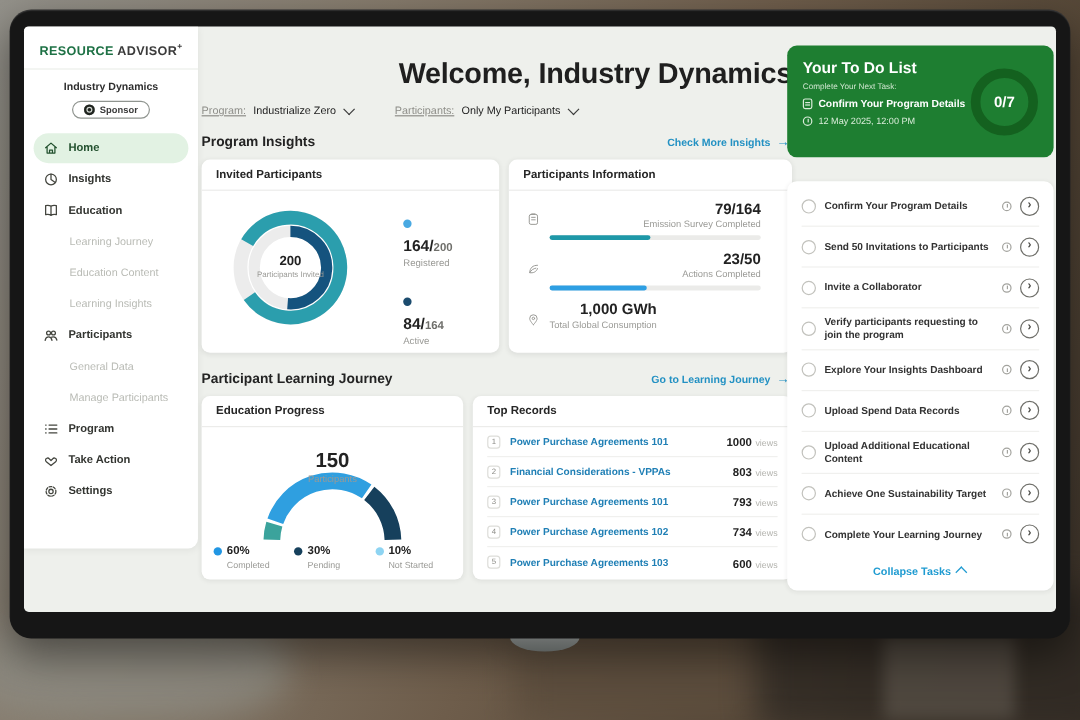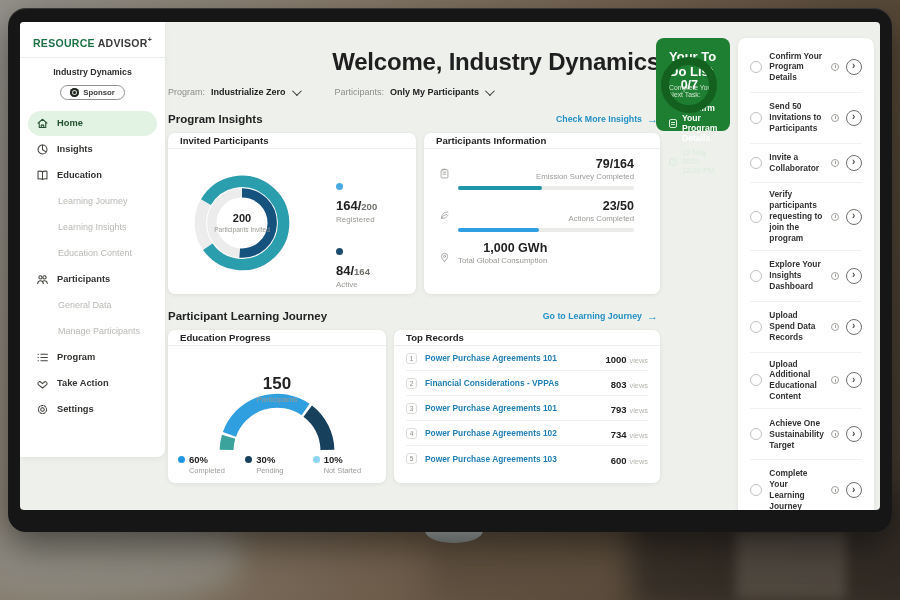--- a/index.html
+++ b/index.html
@@ -38,34 +38,34 @@
   .nav-item.sub { padding-left:30px; color:#b9bbb5; font-weight:400; font-size:9px; }
   .nav-ico { width:13px; height:13px; display:inline-flex; }
   .nav-ico svg { width:13px; height:13px; stroke:#44463f; stroke-width:1.3; fill:none; stroke-linecap:round; stroke-linejoin:round; }
   .nav-item.active .nav-ico svg { stroke:#23512f; }
 
   
   .main { position:absolute; left:148px; top:0; width:492px; height:100%; padding:26px 0 0 0; }
   .page-title { font-size:24px; font-weight:700; color:#1f1f1f; letter-spacing:-.2px;text-align:right; }
   .filters { display:flex; align-items:center; gap:36px; margin-top:11px; font-size:9px; }
   .filter { display:flex; align-items:center; gap:6px; cursor:pointer; }
-  .f-label { color:#8e8e89; }
-  .f-value { color:#222; font-weight:700;text-align:right; }
+  .f-label { color:#8e8e89;text-decoration:underline; }
+  .f-value { color:#222; font-weight:400;text-align:right; }
   .chev { width:7px; height:7px; border-right:1.4px solid #3a3a3a; border-bottom:1.4px solid #3a3a3a;
           transform:rotate(45deg) translateY(-2px); display:inline-block; }
   .chev.up { transform:rotate(-135deg) translateY(-2px); border-color:#1f9bd1; }
 
   .sect-row { display:flex; align-items:center; justify-content:space-between; margin:16px 2px 8px 0; }
   .sect-title { font-size:11.5px; font-weight:700; color:#232323; }
   .sect-link { font-size:8.8px; font-weight:700; color:#2391c3; cursor:pointer; display:flex; gap:5px; align-items:center;justify-content:flex-end; }
   .arrow { font-size:11px; line-height:1; }
 
   .card-row { display:flex; gap:8px; }
   .card { background:#fff; border-radius:7px; box-shadow:0 1px 4px rgba(40,40,40,.08); overflow:hidden; }
-  .card-head { height:16px; display:flex; align-items:center; padding:0 12px; font-size:9.6px; font-weight:700;
+  .card-head { height:26px; display:flex; align-items:center; padding:0 12px; font-size:9.6px; font-weight:700;
                color:#262626; border-bottom:1px solid #ececea; }
 
   .card-invited { flex:0 0 248px; height:161px; position:relative; }
   .donut-wrap { position:absolute; left:22px; top:38px; width:104px; height:104px; }
   .donut-center { position:absolute; inset:0; display:flex; flex-direction:column; align-items:center; justify-content:center; text-align:center; }
   .donut-val { font-size:11px; font-weight:700; color:#222; }
   .donut-lab { font-size:6.6px; color:#9a9a96; width:56px; line-height:1.3; margin-top:2px; }
   .legend-col { position:absolute; left:168px; top:46px; display:flex; flex-direction:column; gap:20px; }
   .leg-item { display:flex; gap:6px; align-items:flex-start;flex-direction:column; }
   .dot { width:7px; height:7px; border-radius:50%; margin-top:4px; }
@@ -97,21 +97,21 @@
   .card-lessons .card-head { margin:0 -12px; }
   .lesson-row { display:flex; align-items:center; gap:8px; height:25px; border-bottom:1px solid #f0f0ee; }
   .lesson-row:last-child { border-bottom:none; }
   .rank { width:11px; height:11px; border:1px solid #ddddd9; border-radius:3px; font-size:6.5px; color:#8b8b86;
           display:flex; align-items:center; justify-content:center; }
   .lesson-title { flex:1; font-size:8.4px; font-weight:700; color:#1f7fb5; cursor:pointer; }
   .views-n { font-size:9.5px; font-weight:700; color:#222; }
   .views-l { font-size:7.4px; color:#b4b4af; margin-left:3px; }
 
   
-  .right { position:absolute; left:636px; top:16px; width:222px; display:flex; flex-direction:row; gap:8px; }
+  .right { position:absolute; left:636px; top:16px; width:222px; display:flex; flex-direction:column; gap:20px; }
   .todo-card { position:relative; background:#1e7e31; border-radius:8px; height:93px; padding:11px 13px; color:#fff; }
   .todo-title { font-size:13px; font-weight:700; }
   .todo-sub { font-size:6.8px; color:#cfe6cf; margin-top:5px; }
   .todo-line { display:flex; align-items:center; gap:5px; margin-top:5px; }
   .todo-task { font-size:8.6px; font-weight:700; }
   .todo-date { font-size:7.6px; color:#d9ecd9; font-weight:400; }
   .mini-clock { width:8px; height:8px; border:1px solid #d9ecd9; border-radius:50%; position:relative; flex:0 0 8px; }
   .mini-clock::after { content:''; position:absolute; left:3px; top:1.5px; width:1px; height:3px; background:#d9ecd9; }
   .mini-doc { width:8px; height:9px; border:1px solid #d9ecd9; border-radius:2px; position:relative; flex:0 0 8px; }
   .mini-doc::after { content:''; position:absolute; left:1px; top:2px; width:4px; height:1px; background:#d9ecd9; box-shadow:0 2px 0 #d9ecd9; }
@@ -180,24 +180,24 @@
               <svg viewBox="0 0 16 16">
                 <path d="M8 3.5C6.8 2.6 4.8 2.4 2.5 2.8v9.4c2.3-.4 4.3-.2 5.5.7 1.2-.9 3.2-1.1 5.5-.7V2.8C11.2 2.4 9.2 2.6 8 3.5Zm0 0v9.4"></path>
               </svg>
             </span>
         <span>Education</span>
       </div>
       <div class="nav-item sub">
         <span>Learning Journey</span>
       </div>
       <div class="nav-item sub">
+        <span>Education Content</span>
+      </div>
+      <div class="nav-item sub">
         <span>Learning Insights</span>
-      </div>
-      <div class="nav-item sub">
-        <span>Education Content</span>
       </div>
       <div class="nav-item">
         <span class="nav-ico">
               <svg viewBox="0 0 16 16">
                 <circle cx="5.5" cy="5.5" r="2"></circle>
                 <circle cx="10.5" cy="5.5" r="2"></circle>
                 <path d="M2 13c.4-2.2 1.8-3.4 3.5-3.4S8.6 10.8 9 13M8.8 9.8c.5-.2 1.1-.3 1.7-.3 1.7 0 3.1 1.2 3.5 3.4"></path>
               </svg>
             </span>
         <span>Participants</span>

